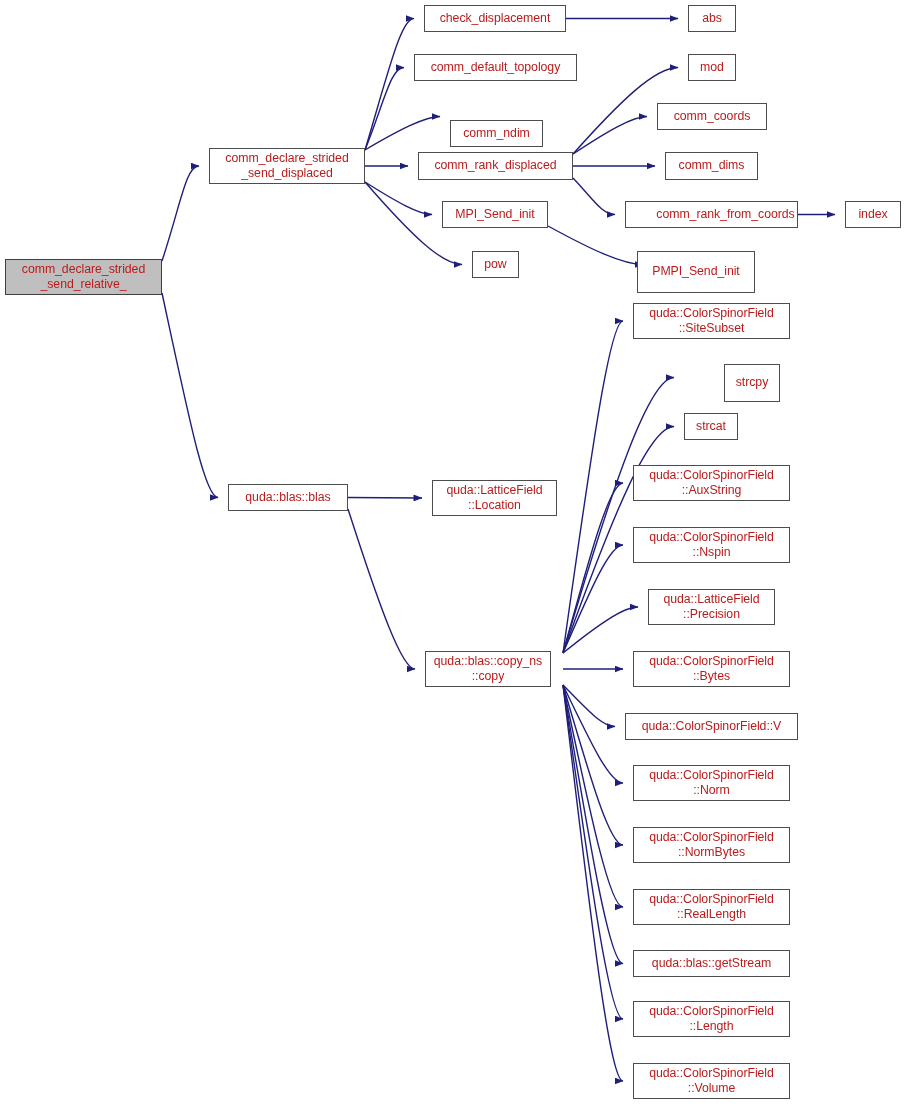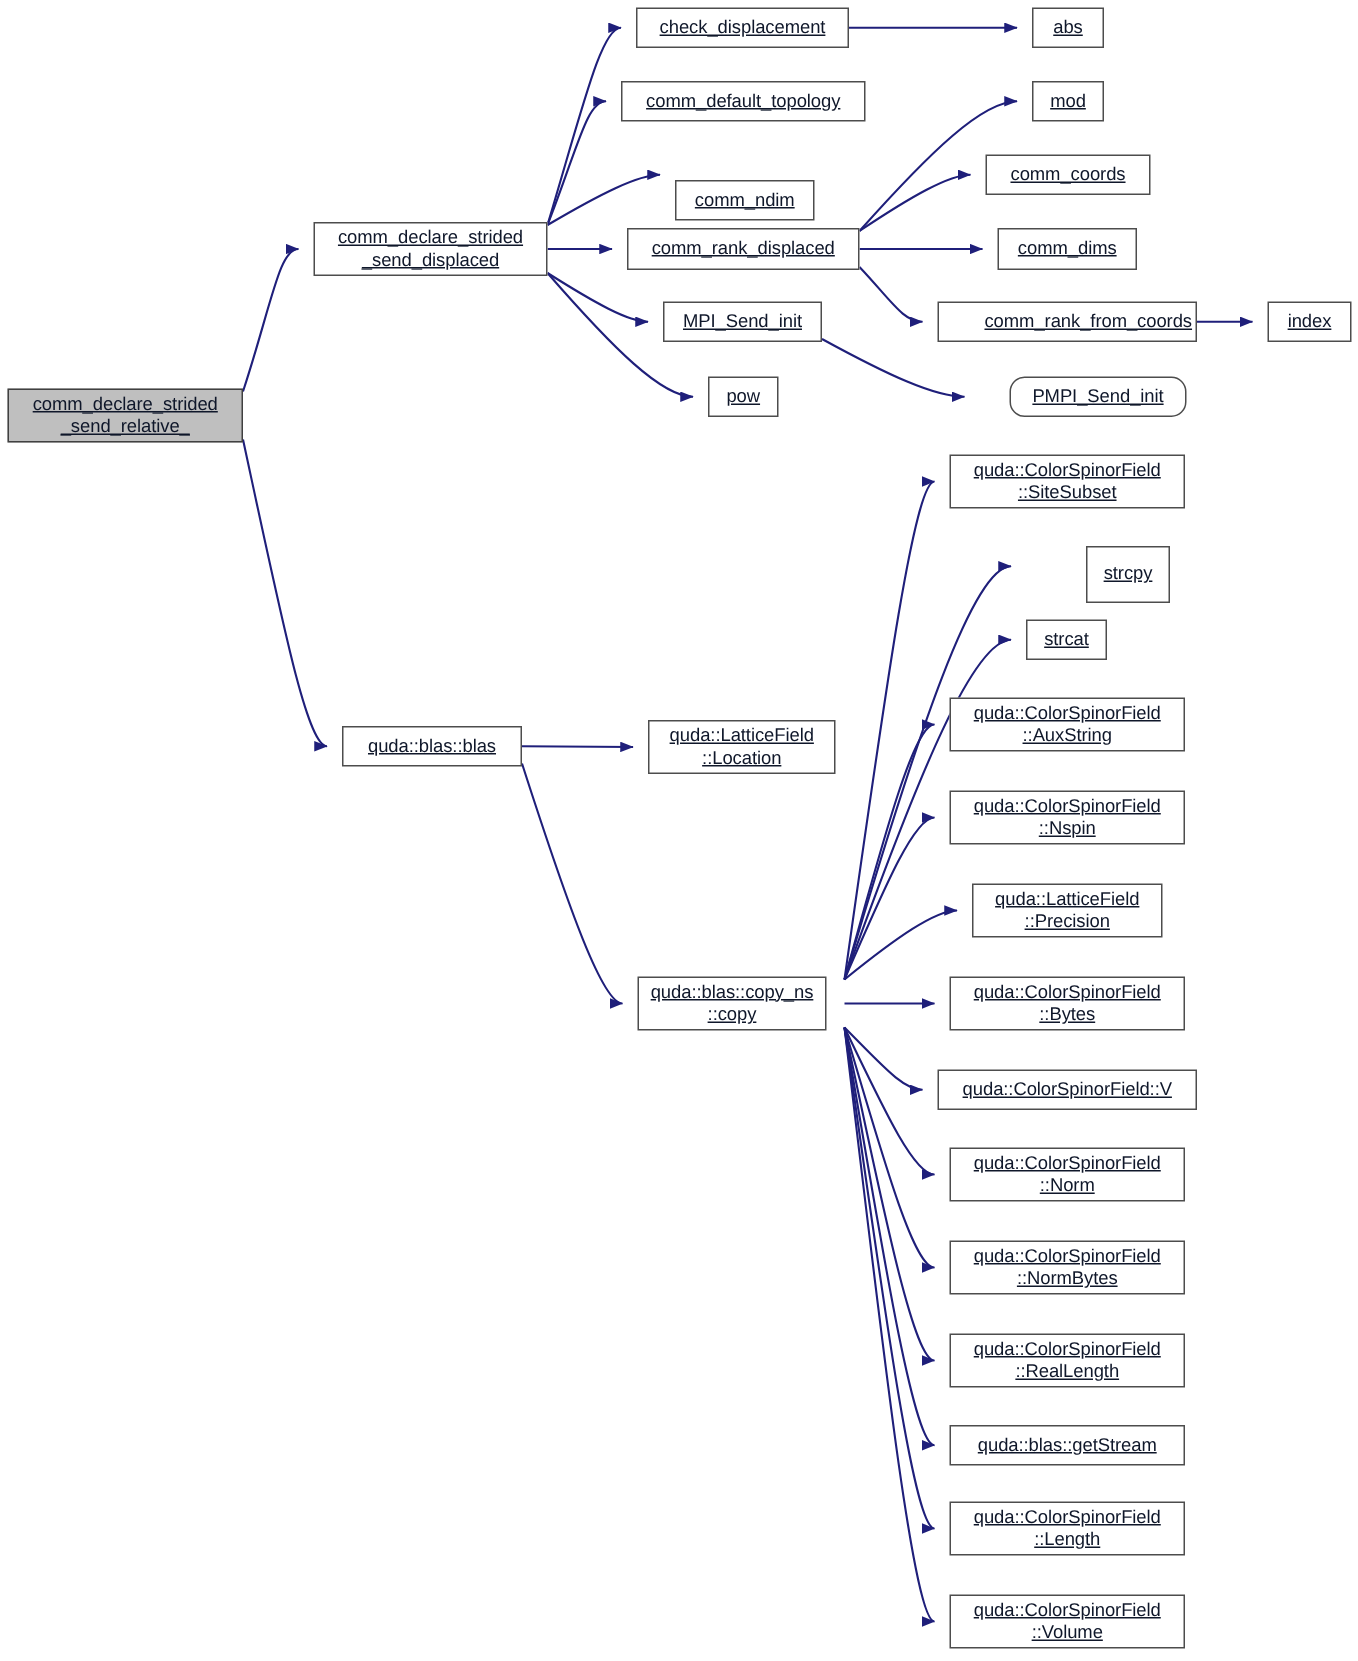--- a/index.html
+++ b/index.html
@@ -23,31 +23,30 @@
     top: 0;
     width: 905px;
     height: 1107px;
     pointer-events: none;
   }
   .gnode {
     position: absolute;
     box-sizing: border-box;
     border: 1px solid #4d4d4d;
     background: #ffffff;
-    color: #0f172a;
+    color: #b91c1c;
     font-size: 12.3px;
     line-height: 15.5px;
     text-align: center;
     display: flex;
     align-items: center;
     justify-content: center;
     white-space: pre;
     letter-spacing: -0.05px;
     z-index: 2;
-    text-decoration: underline;
   }
   .gnode.root {
     background: #bfbfbf;
     border: 1px solid #404040;
   }
 </style>
 </head>
 <body>
 
 <div id="callgraph">
@@ -99,21 +98,21 @@
       <div class="gnode" style="left: 414px; top: 54px; width: 163px; height: 27px;">comm_default_topology</div>
       <div class="gnode" style="left: 688px; top: 54px; width: 48px; height: 27px;">mod</div>
       <div class="gnode" style="left: 450px; top: 120px; width: 93px; height: 27px;">comm_ndim</div>
       <div class="gnode" style="left: 657px; top: 103px; width: 110px; height: 27px;">comm_coords</div>
       <div class="gnode" style="left: 418px; top: 152px; width: 155px; height: 28px;">comm_rank_displaced</div>
       <div class="gnode" style="left: 665px; top: 152px; width: 93px; height: 28px;">comm_dims</div>
       <div class="gnode" style="left: 442px; top: 201px; width: 106px; height: 27px;">MPI_Send_init</div>
       <div class="gnode" style="left: 625px; top: 201px; width: 173px; height: 27px; padding-left: 28px;">comm_rank_from_coords</div>
       <div class="gnode" style="left: 845px; top: 201px; width: 56px; height: 27px;">index</div>
       <div class="gnode" style="left: 472px; top: 251px; width: 47px; height: 27px;">pow</div>
-      <div class="gnode" style="left: 673px; top: 251px; width: 118px; height: 27px; border-radius: 10px;">PMPI_Send_init</div>
+      <div class="gnode" style="left: 637px; top: 251px; width: 118px; height: 42px;">PMPI_Send_init</div>
       <div class="gnode" style="left: 633px; top: 303px; width: 157px; height: 36px;">quda::ColorSpinorField
 ::SiteSubset</div>
       <div class="gnode" style="left: 724px; top: 364px; width: 56px; height: 38px;">strcpy</div>
       <div class="gnode" style="left: 684px; top: 413px; width: 54px; height: 27px;">strcat</div>
       <div class="gnode" style="left: 633px; top: 465px; width: 157px; height: 36px;">quda::ColorSpinorField
 ::AuxString</div>
       <div class="gnode" style="left: 633px; top: 527px; width: 157px; height: 36px;">quda::ColorSpinorField
 ::Nspin</div>
       <div class="gnode" style="left: 648px; top: 589px; width: 127px; height: 36px;">quda::LatticeField
 ::Precision</div>

